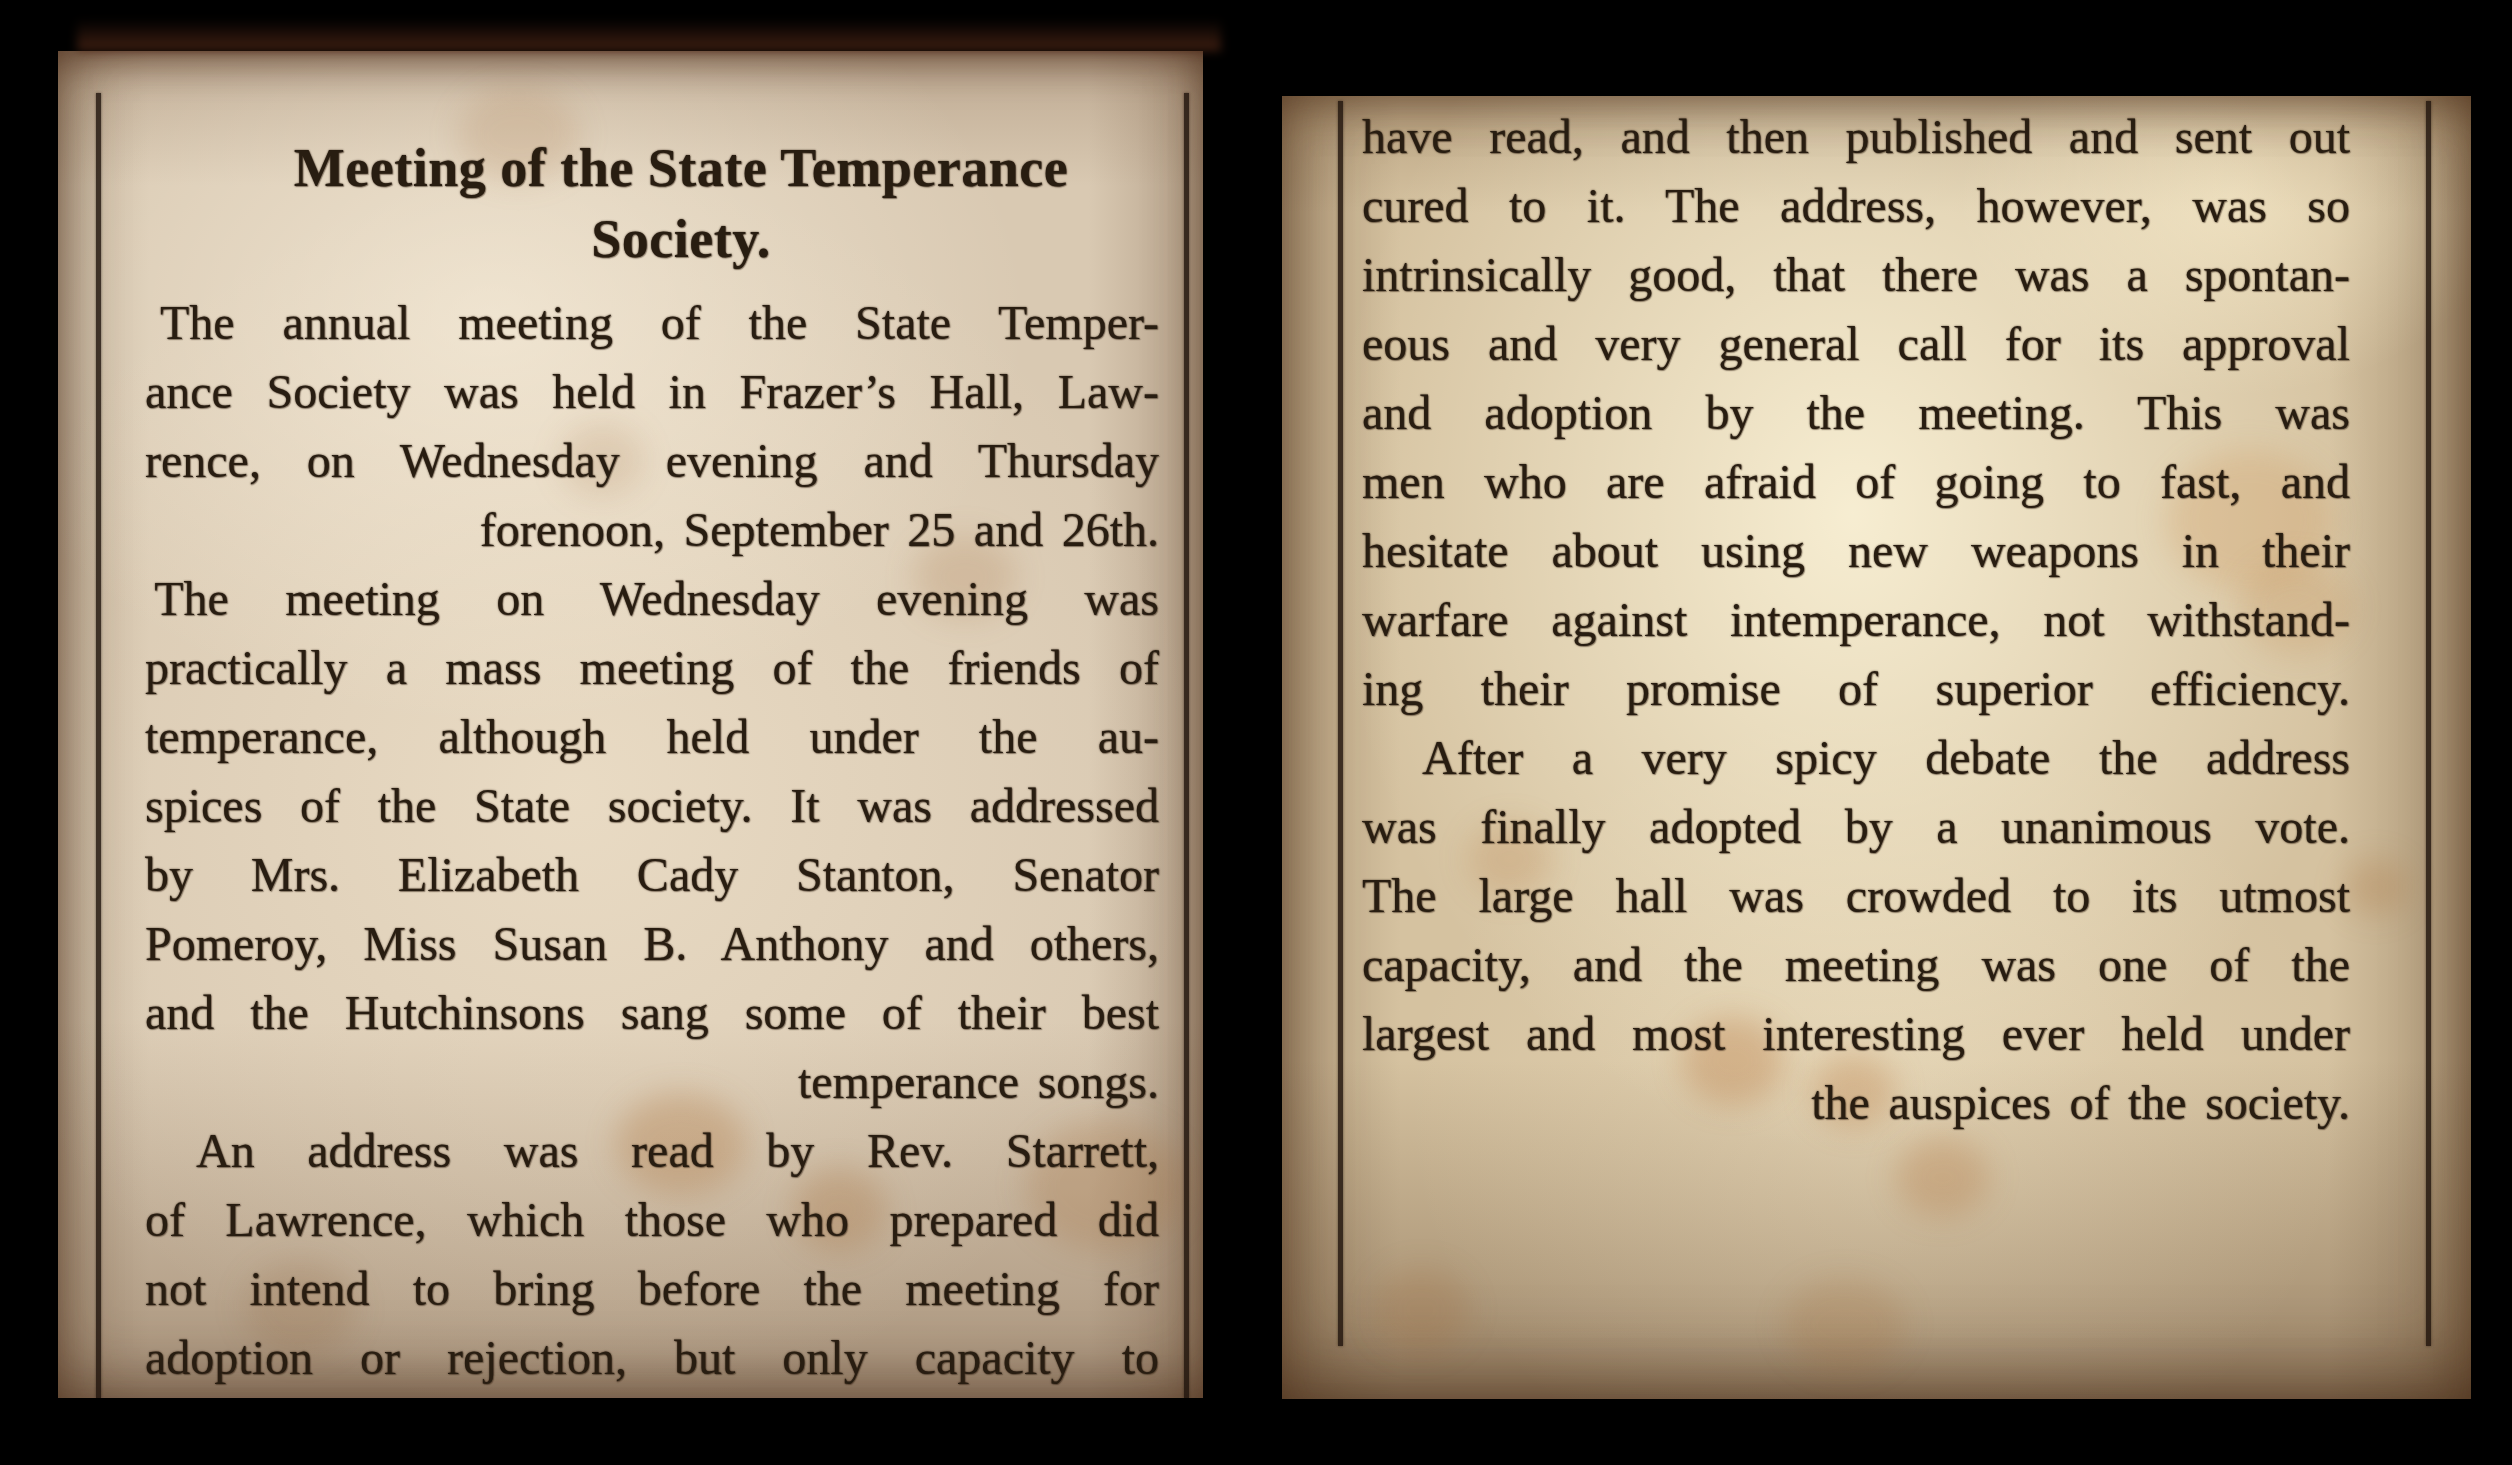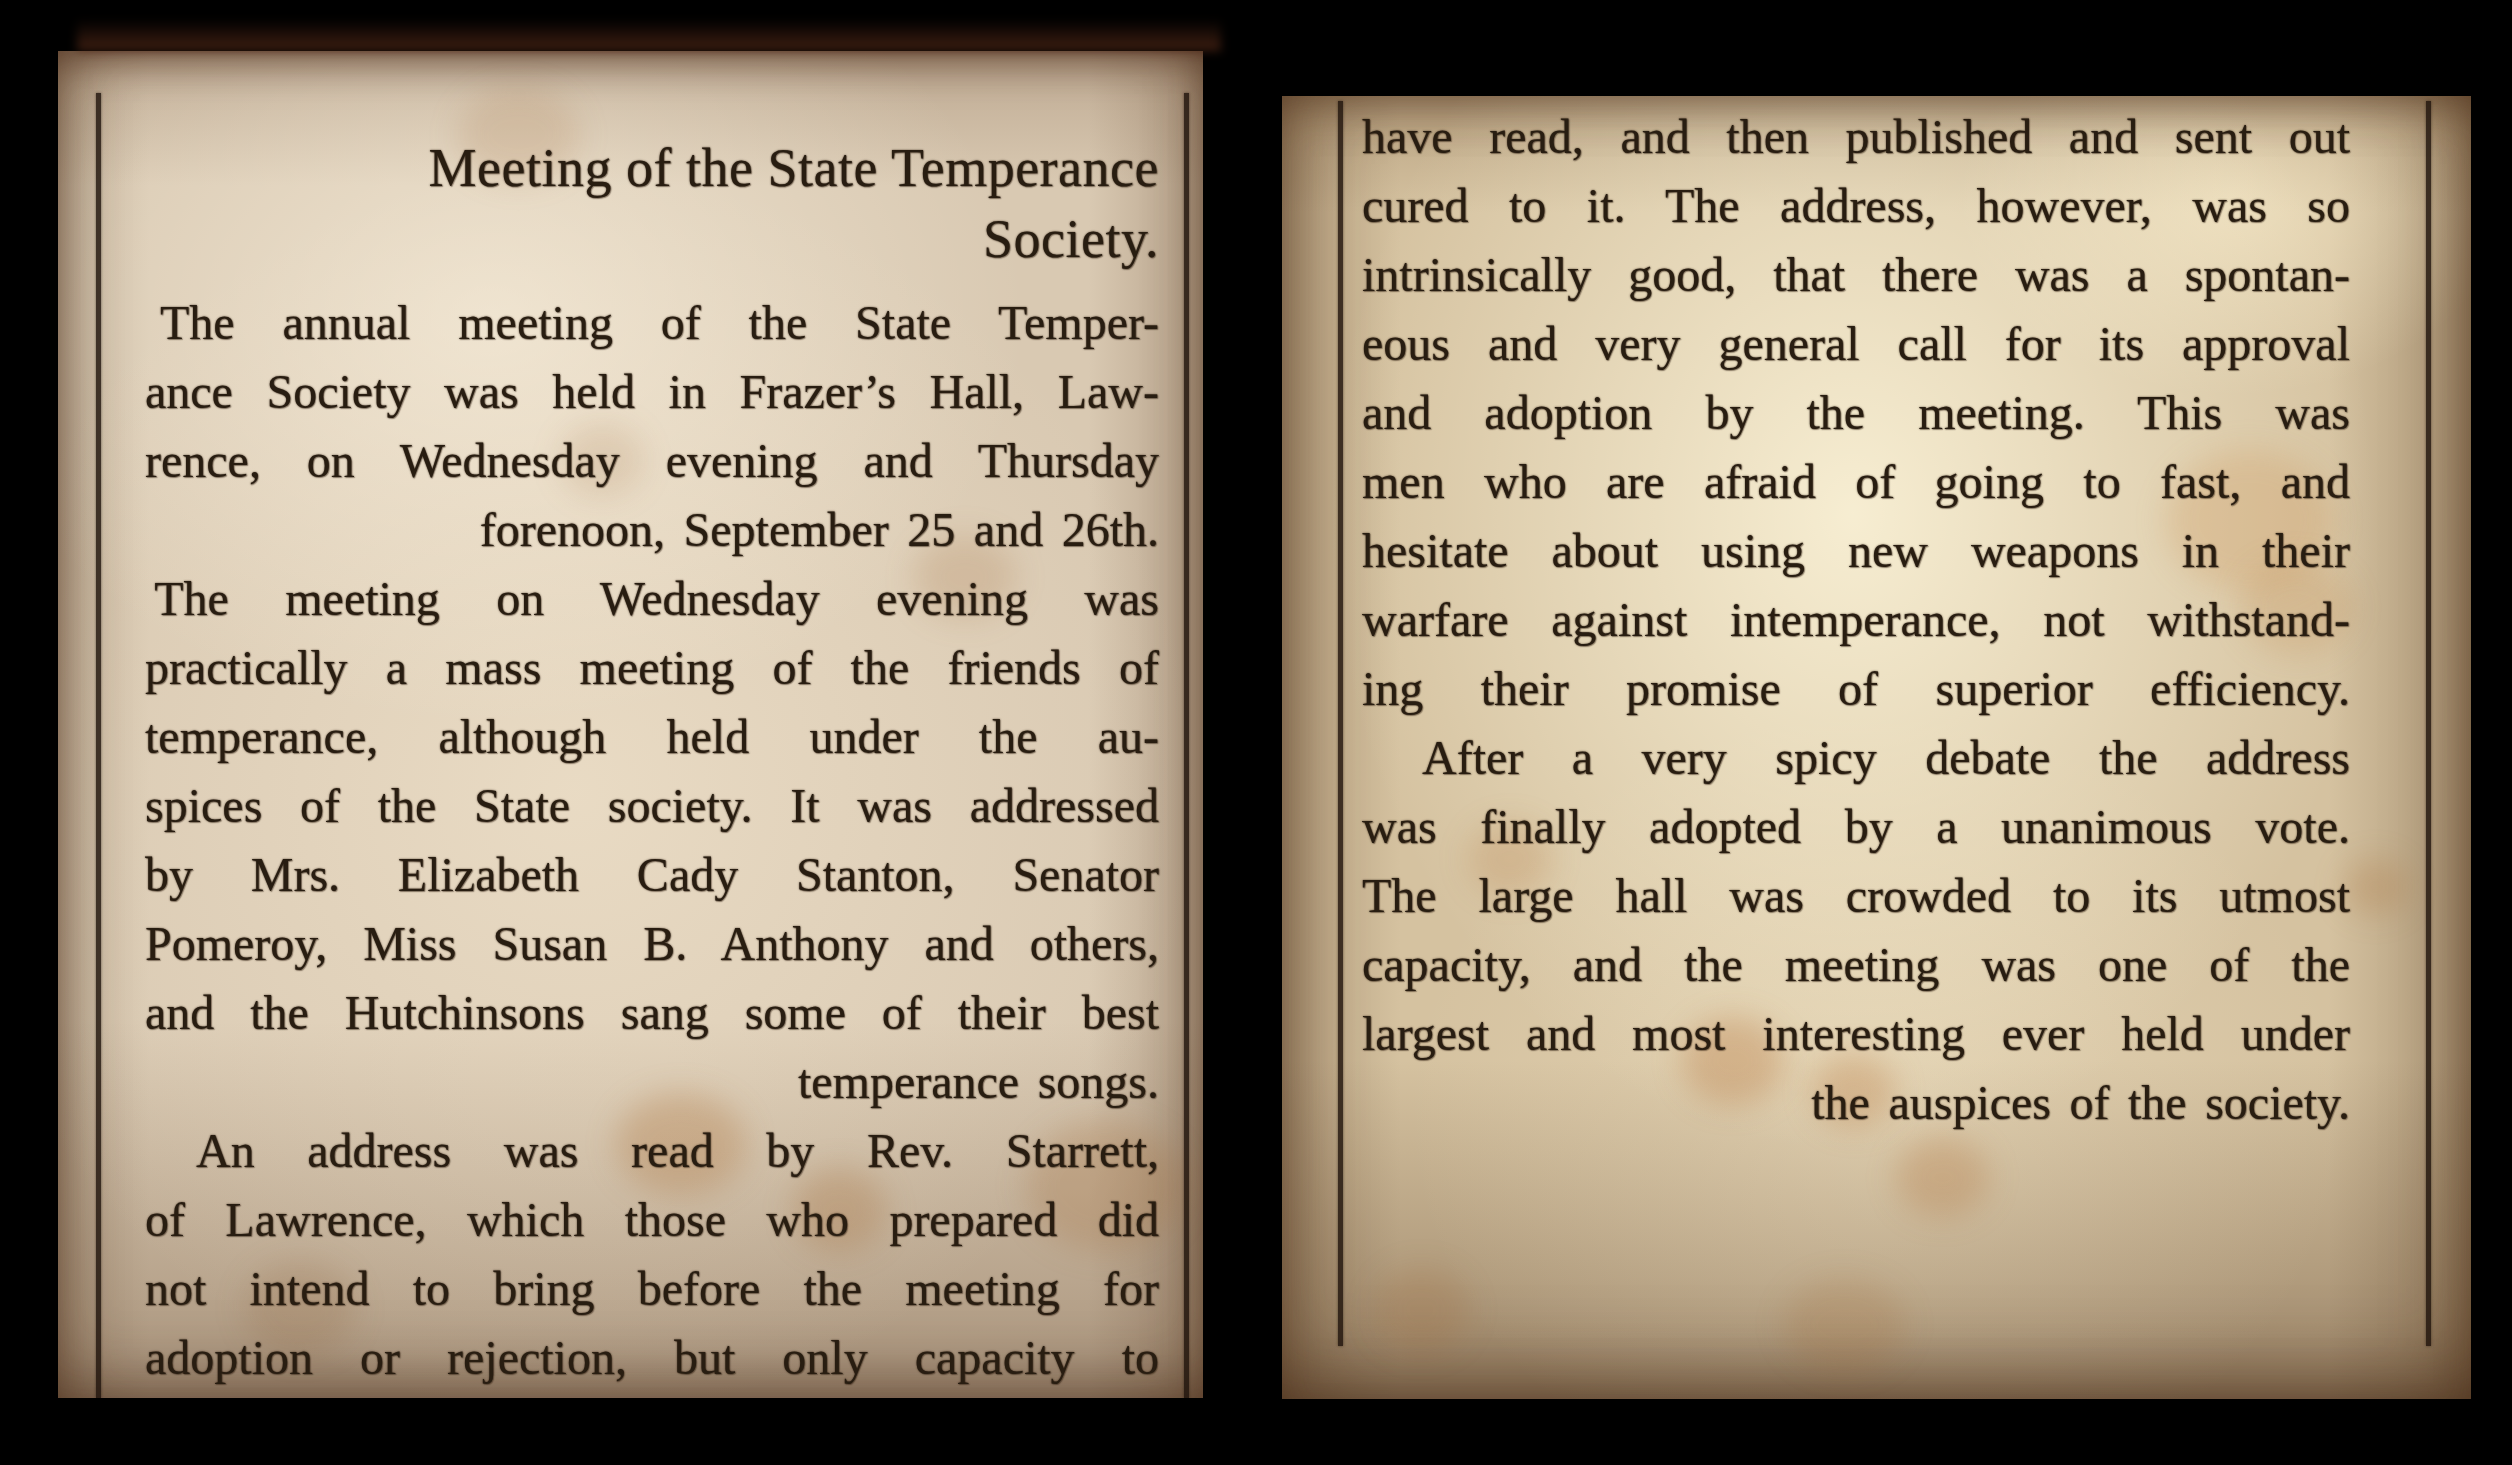--- a/index.html
+++ b/index.html
@@ -80,26 +80,25 @@
   .line { white-space: nowrap; }
   .line.align-justify {
     white-space: normal;
     text-align: justify;
     text-align-last: justify;
     word-spacing: 1.9px;
   }
   .line.align-left { text-align: right; word-spacing: 6.5px; }
   .line.align-center { text-align: center; }
   .line.heading {
-    font-weight: 400;
+    font-weight: 700;
     font-size: 54px;
     line-height: 71px;
     letter-spacing: 0.5px;
     padding-left: 58px; 
-    text-align: right;
   }
   .line.heading + .line:not(.heading) { margin-top: 13px; }
   
   .stain {
     position: absolute; border-radius: 50%;
     filter: blur(15px);
   }
 </style>
 </head>
 <body>

